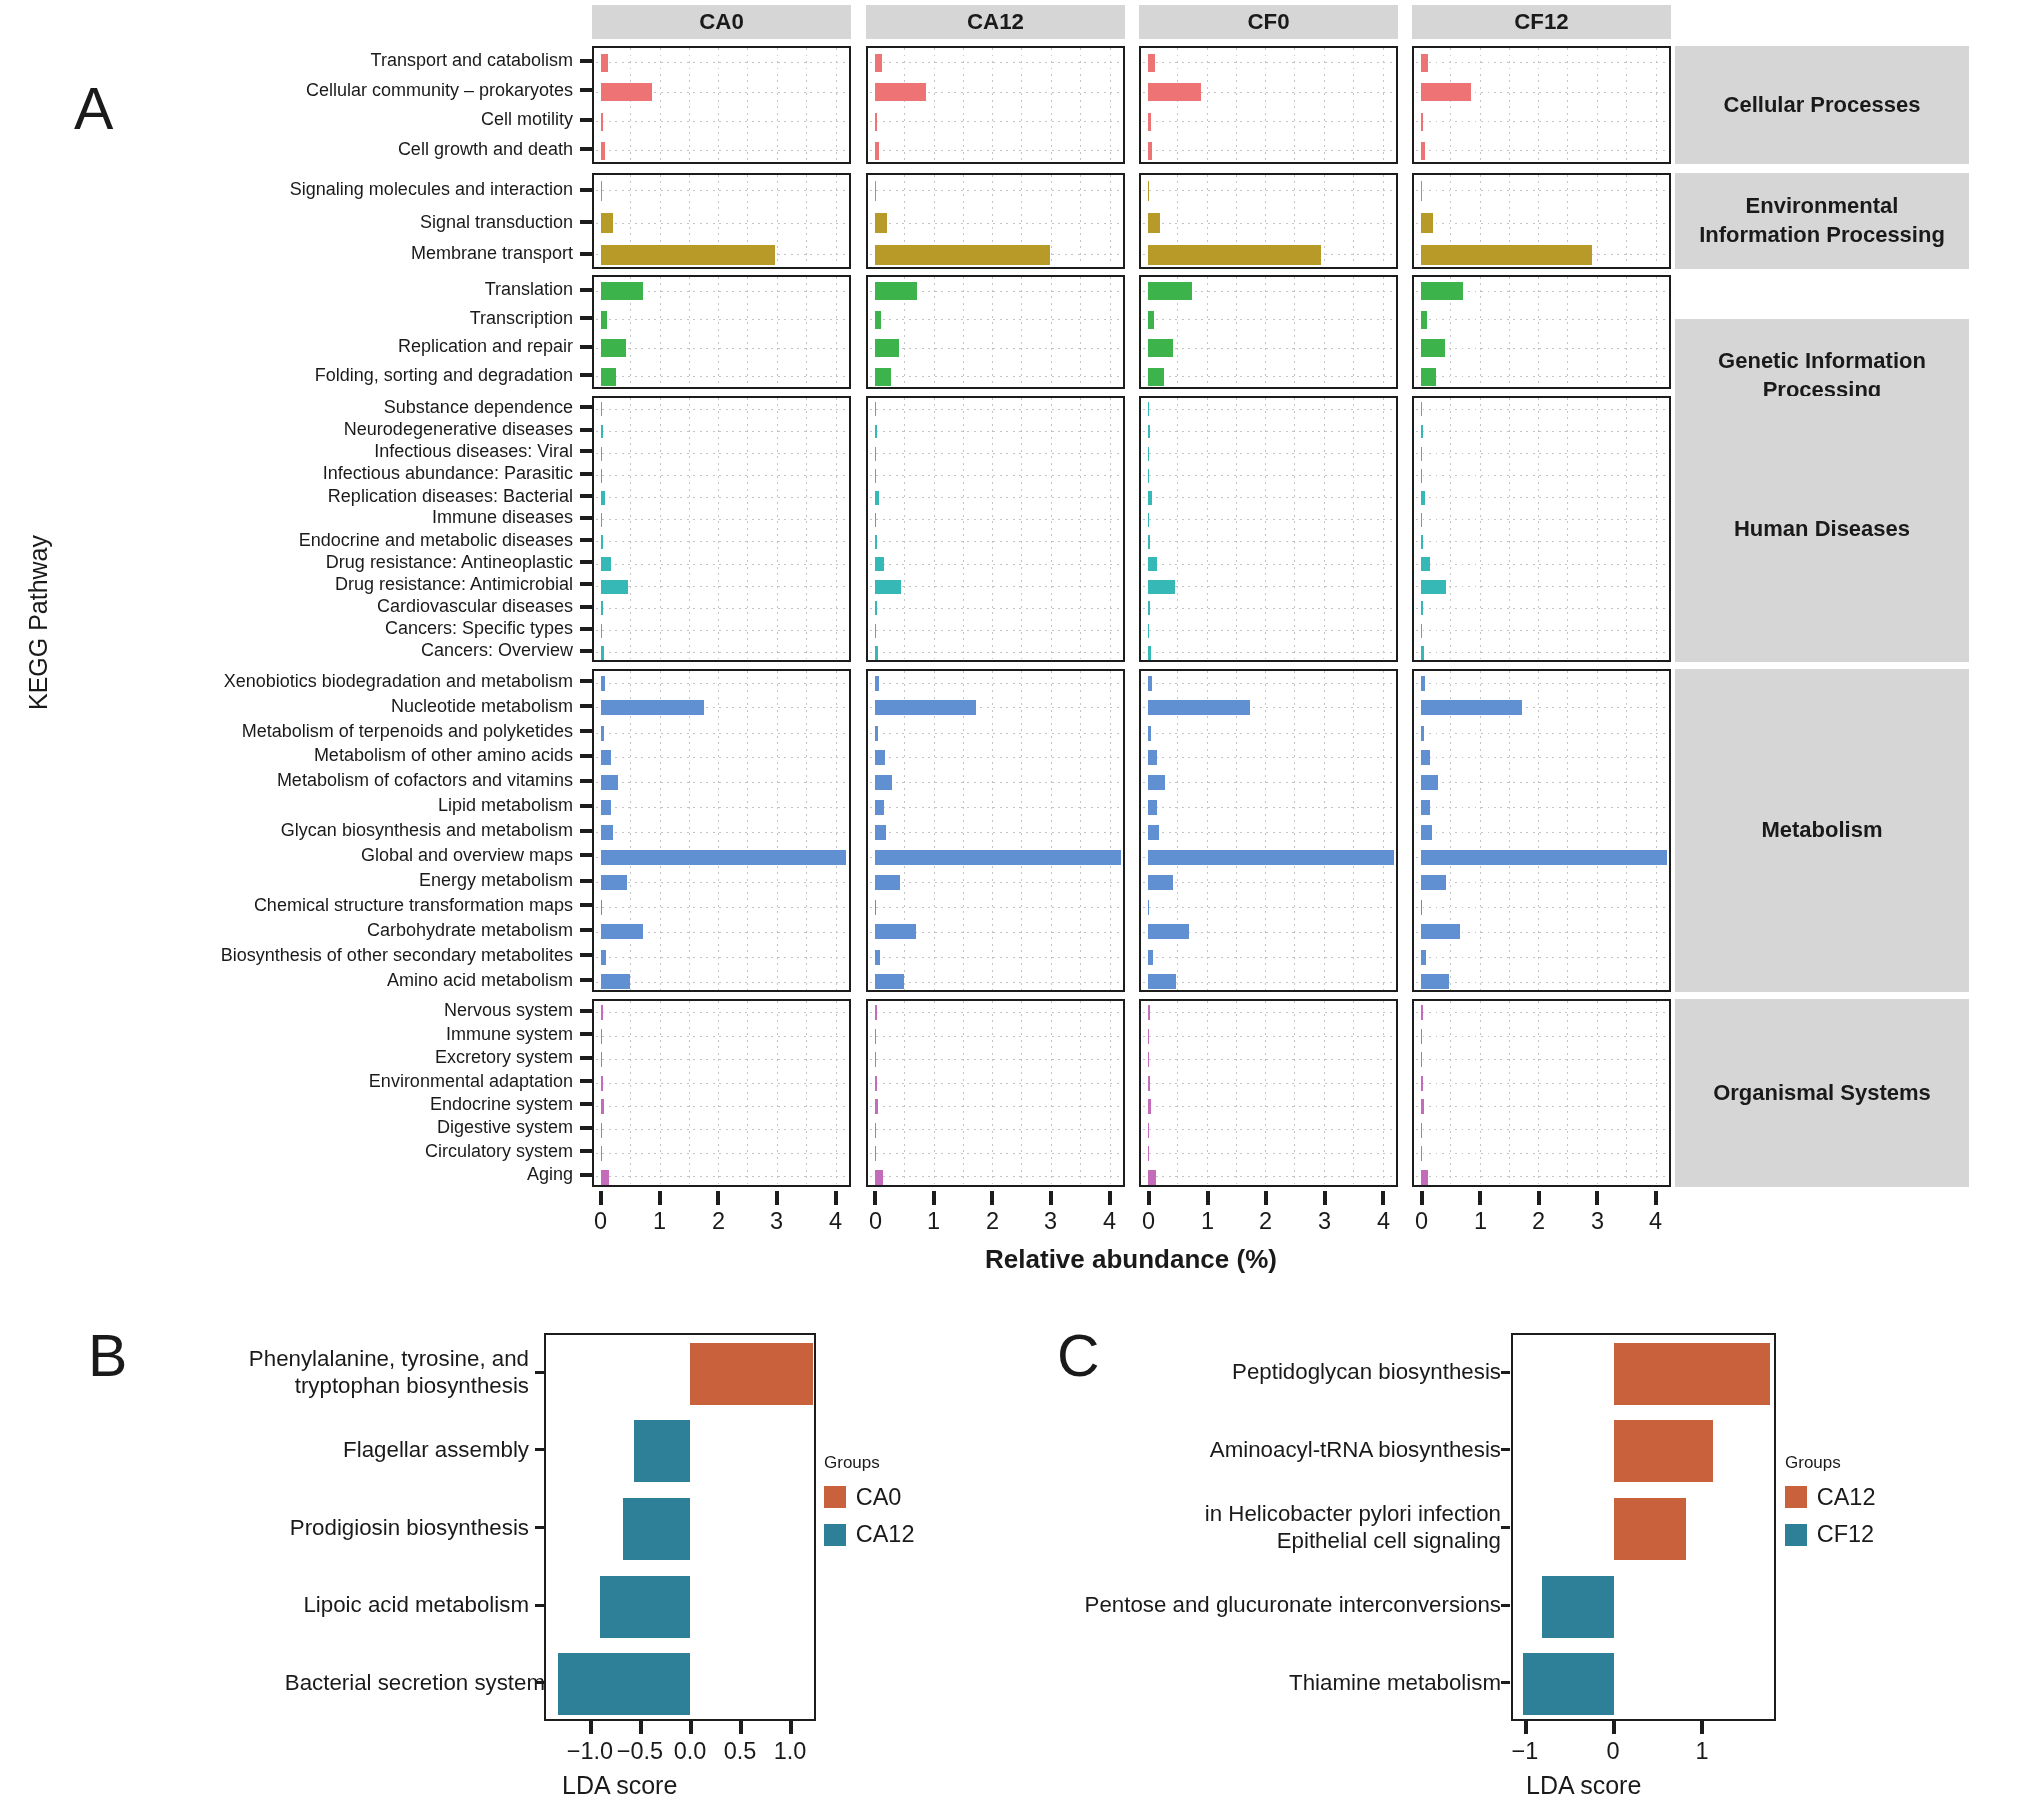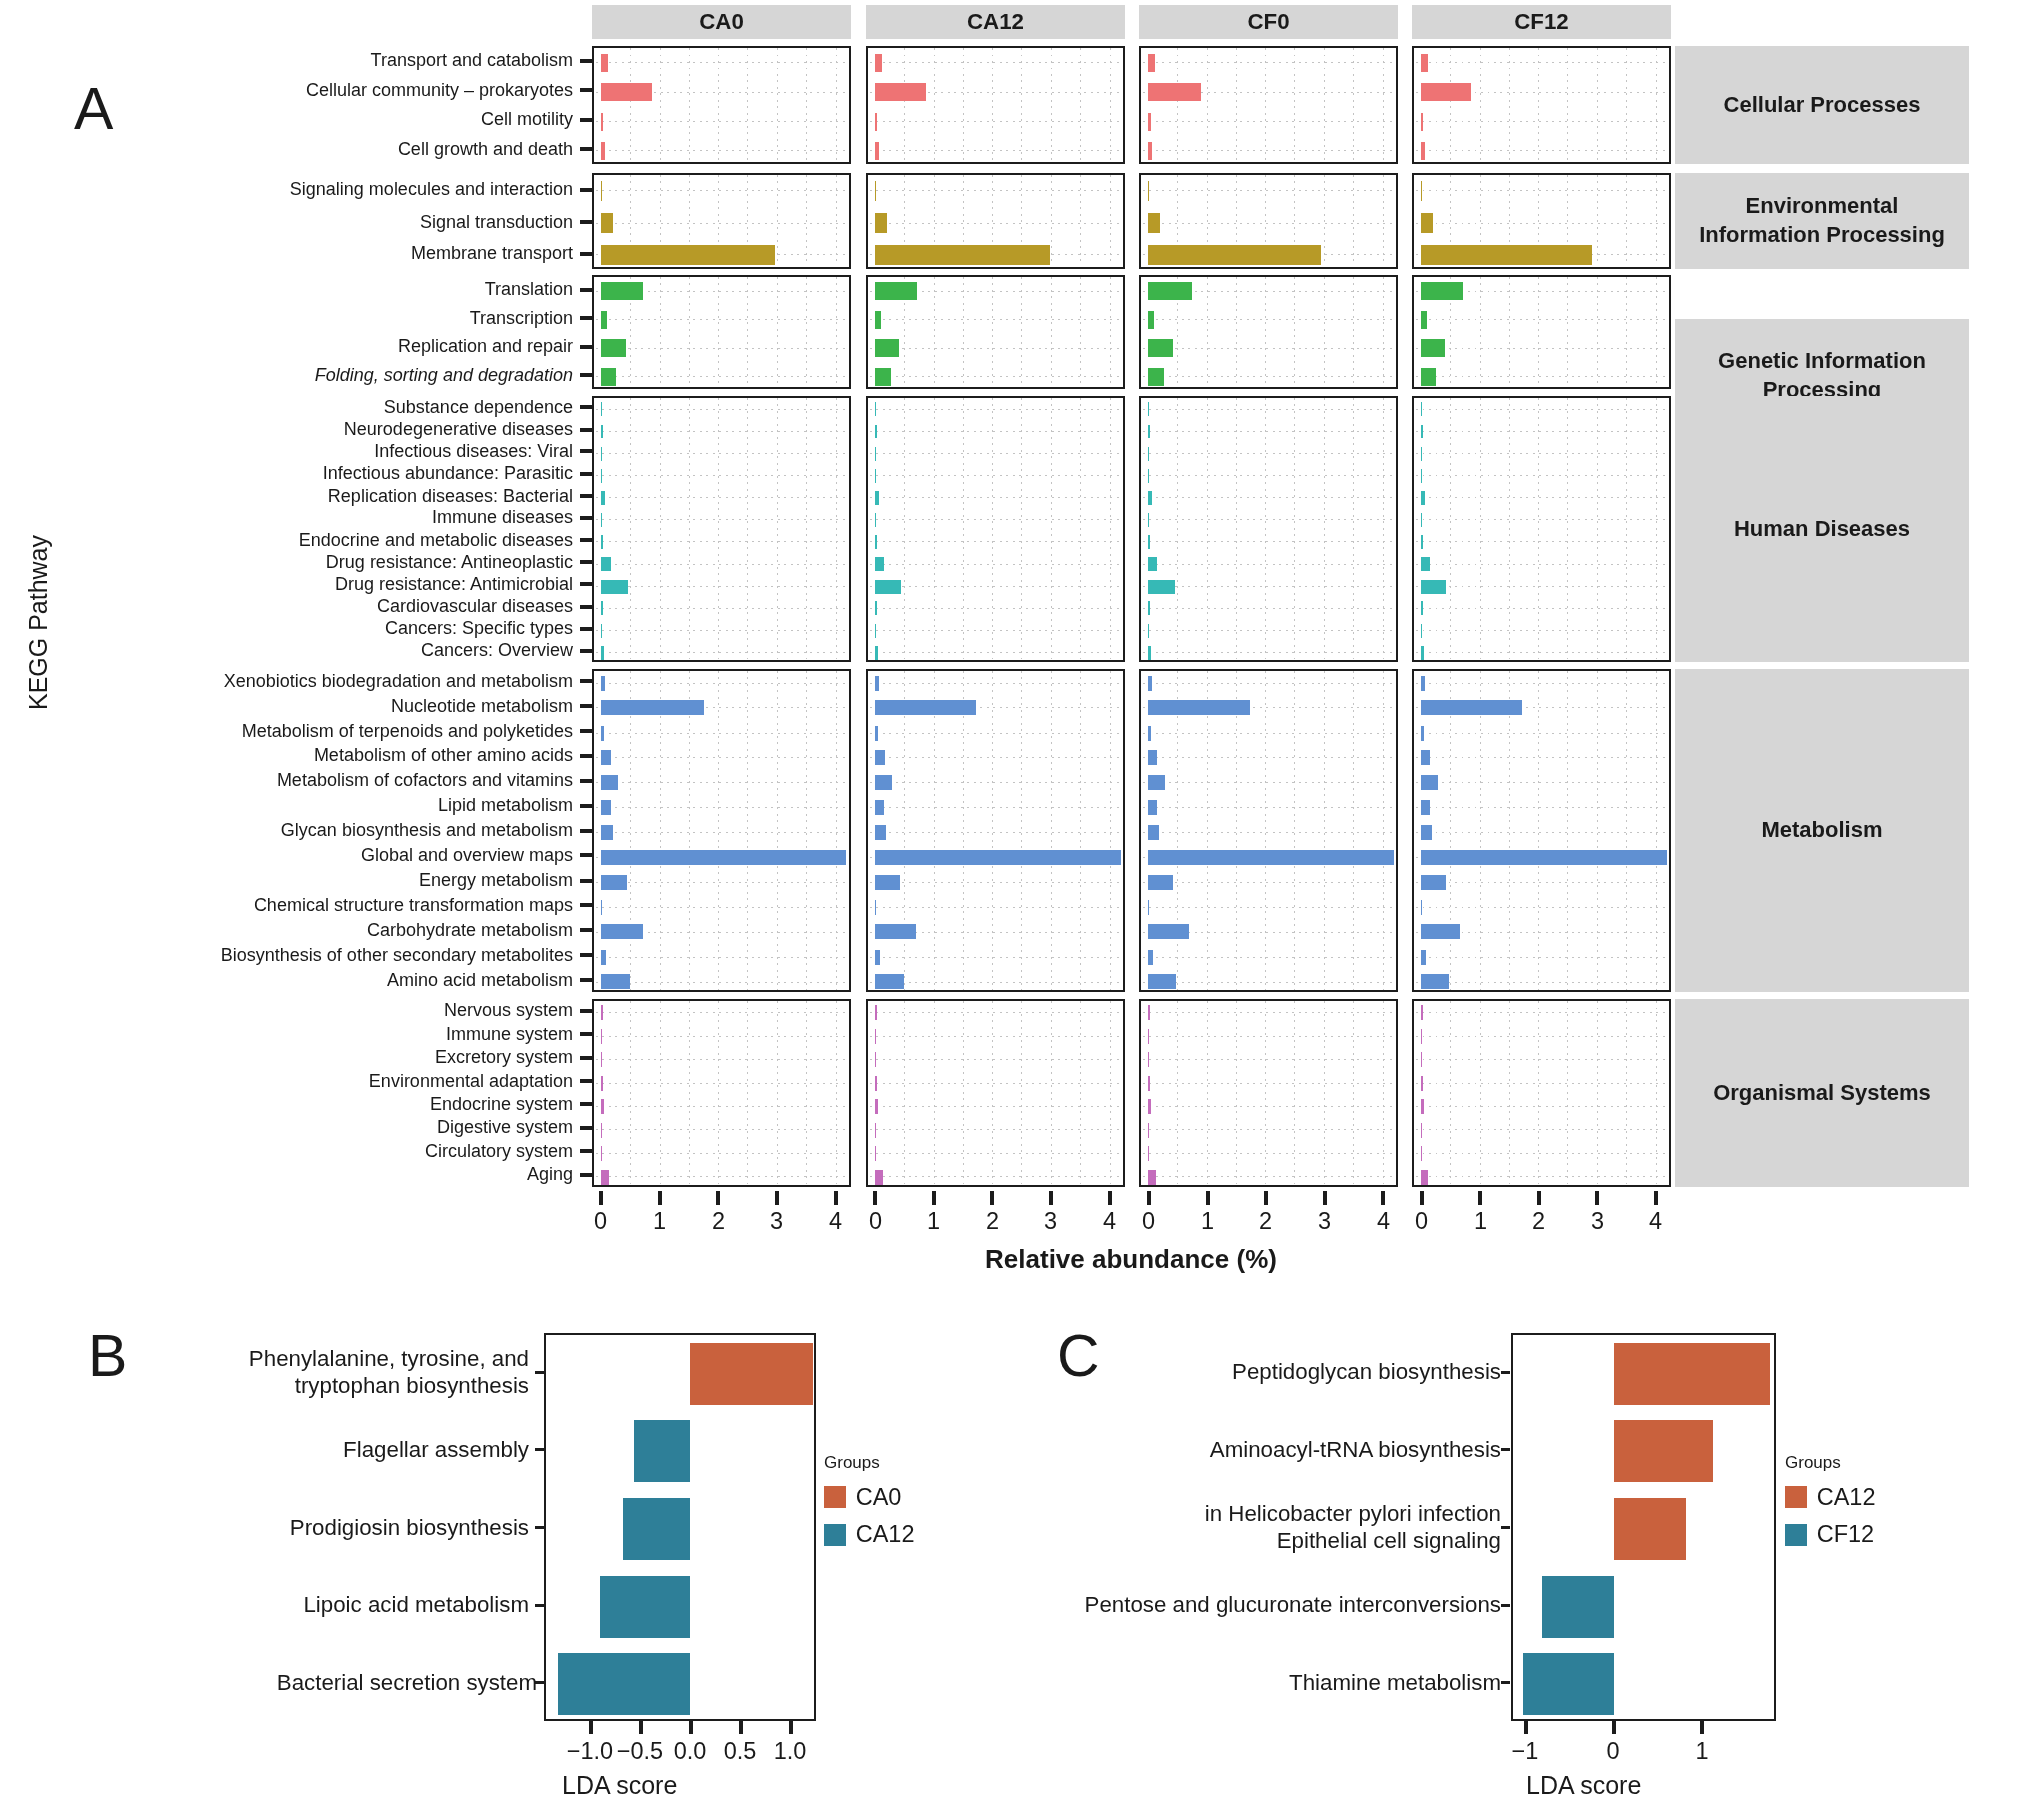--- a/index.html
+++ b/index.html
@@ -242,21 +242,21 @@
       <div class="bar" style="left: 7px; top: 62px; width: 25px; height: 17.6px; background: rgb(60, 180, 75);"></div>
       <div class="hgrid" style="left: 2.4px; top: 99px; width: 249px;"></div>
       <div class="bar" style="left: 7px; top: 91px; width: 15.3px; height: 17.6px; background: rgb(60, 180, 75);"></div>
     </div>
     <div class="rowlabel" style="left: 0px; top: 278px; width: 573px; height: 22.3px;">Translation</div>
     <div class="ytick" style="left: 580px; top: 288px; width: 11.8px; height: 3.5px;"></div>
     <div class="rowlabel" style="left: 0px; top: 307px; width: 573px; height: 22.3px;">Transcription</div>
     <div class="ytick" style="left: 580px; top: 316px; width: 11.8px; height: 3.5px;"></div>
     <div class="rowlabel" style="left: 0px; top: 335px; width: 573px; height: 22.3px;">Replication and repair</div>
     <div class="ytick" style="left: 580px; top: 345px; width: 11.8px; height: 3.5px;"></div>
-    <div class="rowlabel" style="left: 0px; top: 364px; width: 573px; height: 22.3px; font-style: italic;">Folding, sorting and degradation</div>
+    <div class="rowlabel" style="left: 0px; top: 364px; width: 573px; height: 22.3px;">Folding, sorting and degradation</div>
     <div class="ytick" style="left: 580px; top: 373px; width: 11.8px; height: 3.5px;"></div>
     <div class="panelA" style="left: 866px; top: 275px; width: 259px; height: 114px;">
       <div class="vgrid" style="left: 36px; height: 109px;"></div>
       <div class="vgrid" style="left: 66px; height: 109px;"></div>
       <div class="vgrid" style="left: 95px; height: 109px;"></div>
       <div class="vgrid" style="left: 124px; height: 109px;"></div>
       <div class="vgrid" style="left: 153px; height: 109px;"></div>
       <div class="vgrid" style="left: 183px; height: 109px;"></div>
       <div class="vgrid" style="left: 212px; height: 109px;"></div>
       <div class="vgrid" style="left: 242px; height: 109px;"></div>
@@ -816,21 +816,21 @@
     </div>
     <div class="btick" style="left: 535px; top: 1526px; width: 9.4px; height: 2.9px;"></div>
     <div class="bclabel" style="left: 0px; top: 1514px; width: 529px;">
       <div>Prodigiosin biosynthesis</div>
     </div>
     <div class="btick" style="left: 535px; top: 1604px; width: 9.4px; height: 2.9px;"></div>
     <div class="bclabel" style="left: 0px; top: 1591px; width: 529px;">
       <div>Lipoic acid metabolism</div>
     </div>
     <div class="btick" style="left: 535px; top: 1681px; width: 9.4px; height: 2.9px;"></div>
-    <div class="bclabel" style="left: 8px; top: 1669px; width: 529px;">
+    <div class="bclabel" style="left: 16px; top: 1669px; width: 529px;">
       <div>Bacterial secretion system</div>
     </div>
     <div class="xtick" style="left: 589px; top: 1721px; width: 3.5px; height: 13px;"></div>
     <div class="bcticklab" style="left: 549px; top: 1738px; width: 82px;">−1.0</div>
     <div class="xtick" style="left: 639px; top: 1721px; width: 3.5px; height: 13px;"></div>
     <div class="bcticklab" style="left: 599px; top: 1738px; width: 82px;">−0.5</div>
     <div class="xtick" style="left: 689px; top: 1721px; width: 3.5px; height: 13px;"></div>
     <div class="bcticklab" style="left: 649px; top: 1738px; width: 82px;">0.0</div>
     <div class="xtick" style="left: 739px; top: 1721px; width: 3.5px; height: 13px;"></div>
     <div class="bcticklab" style="left: 699px; top: 1738px; width: 82px;">0.5</div>

